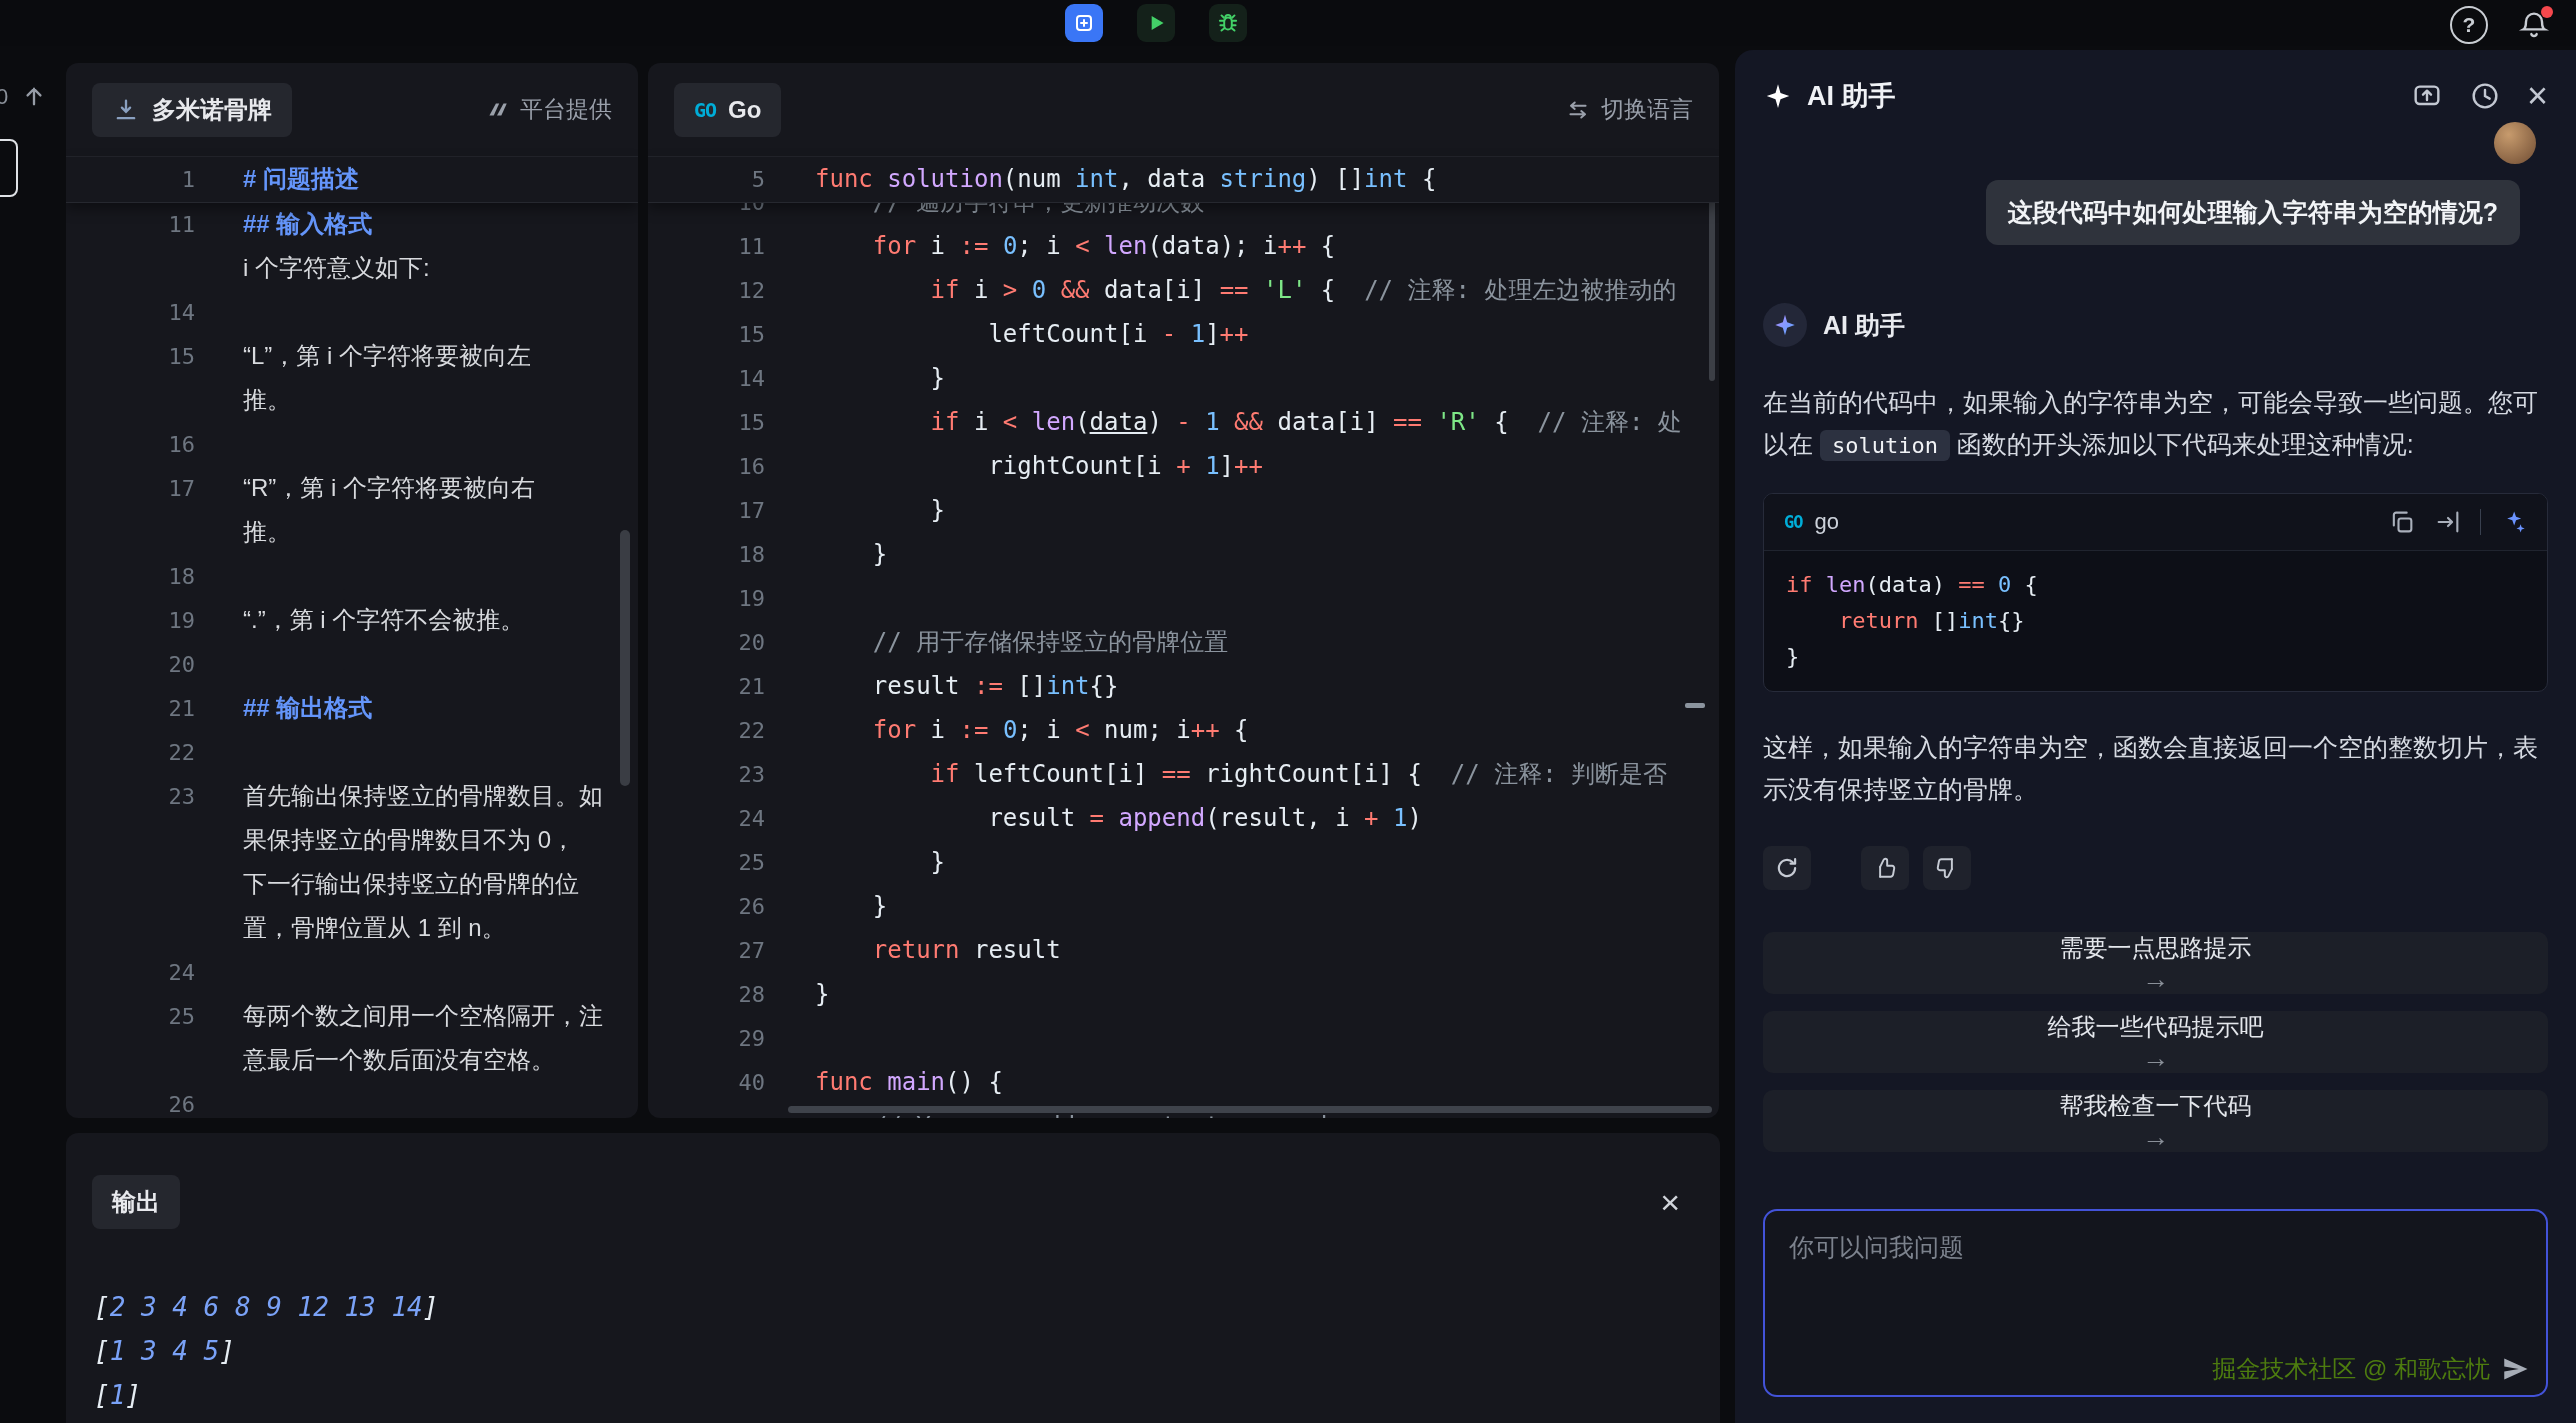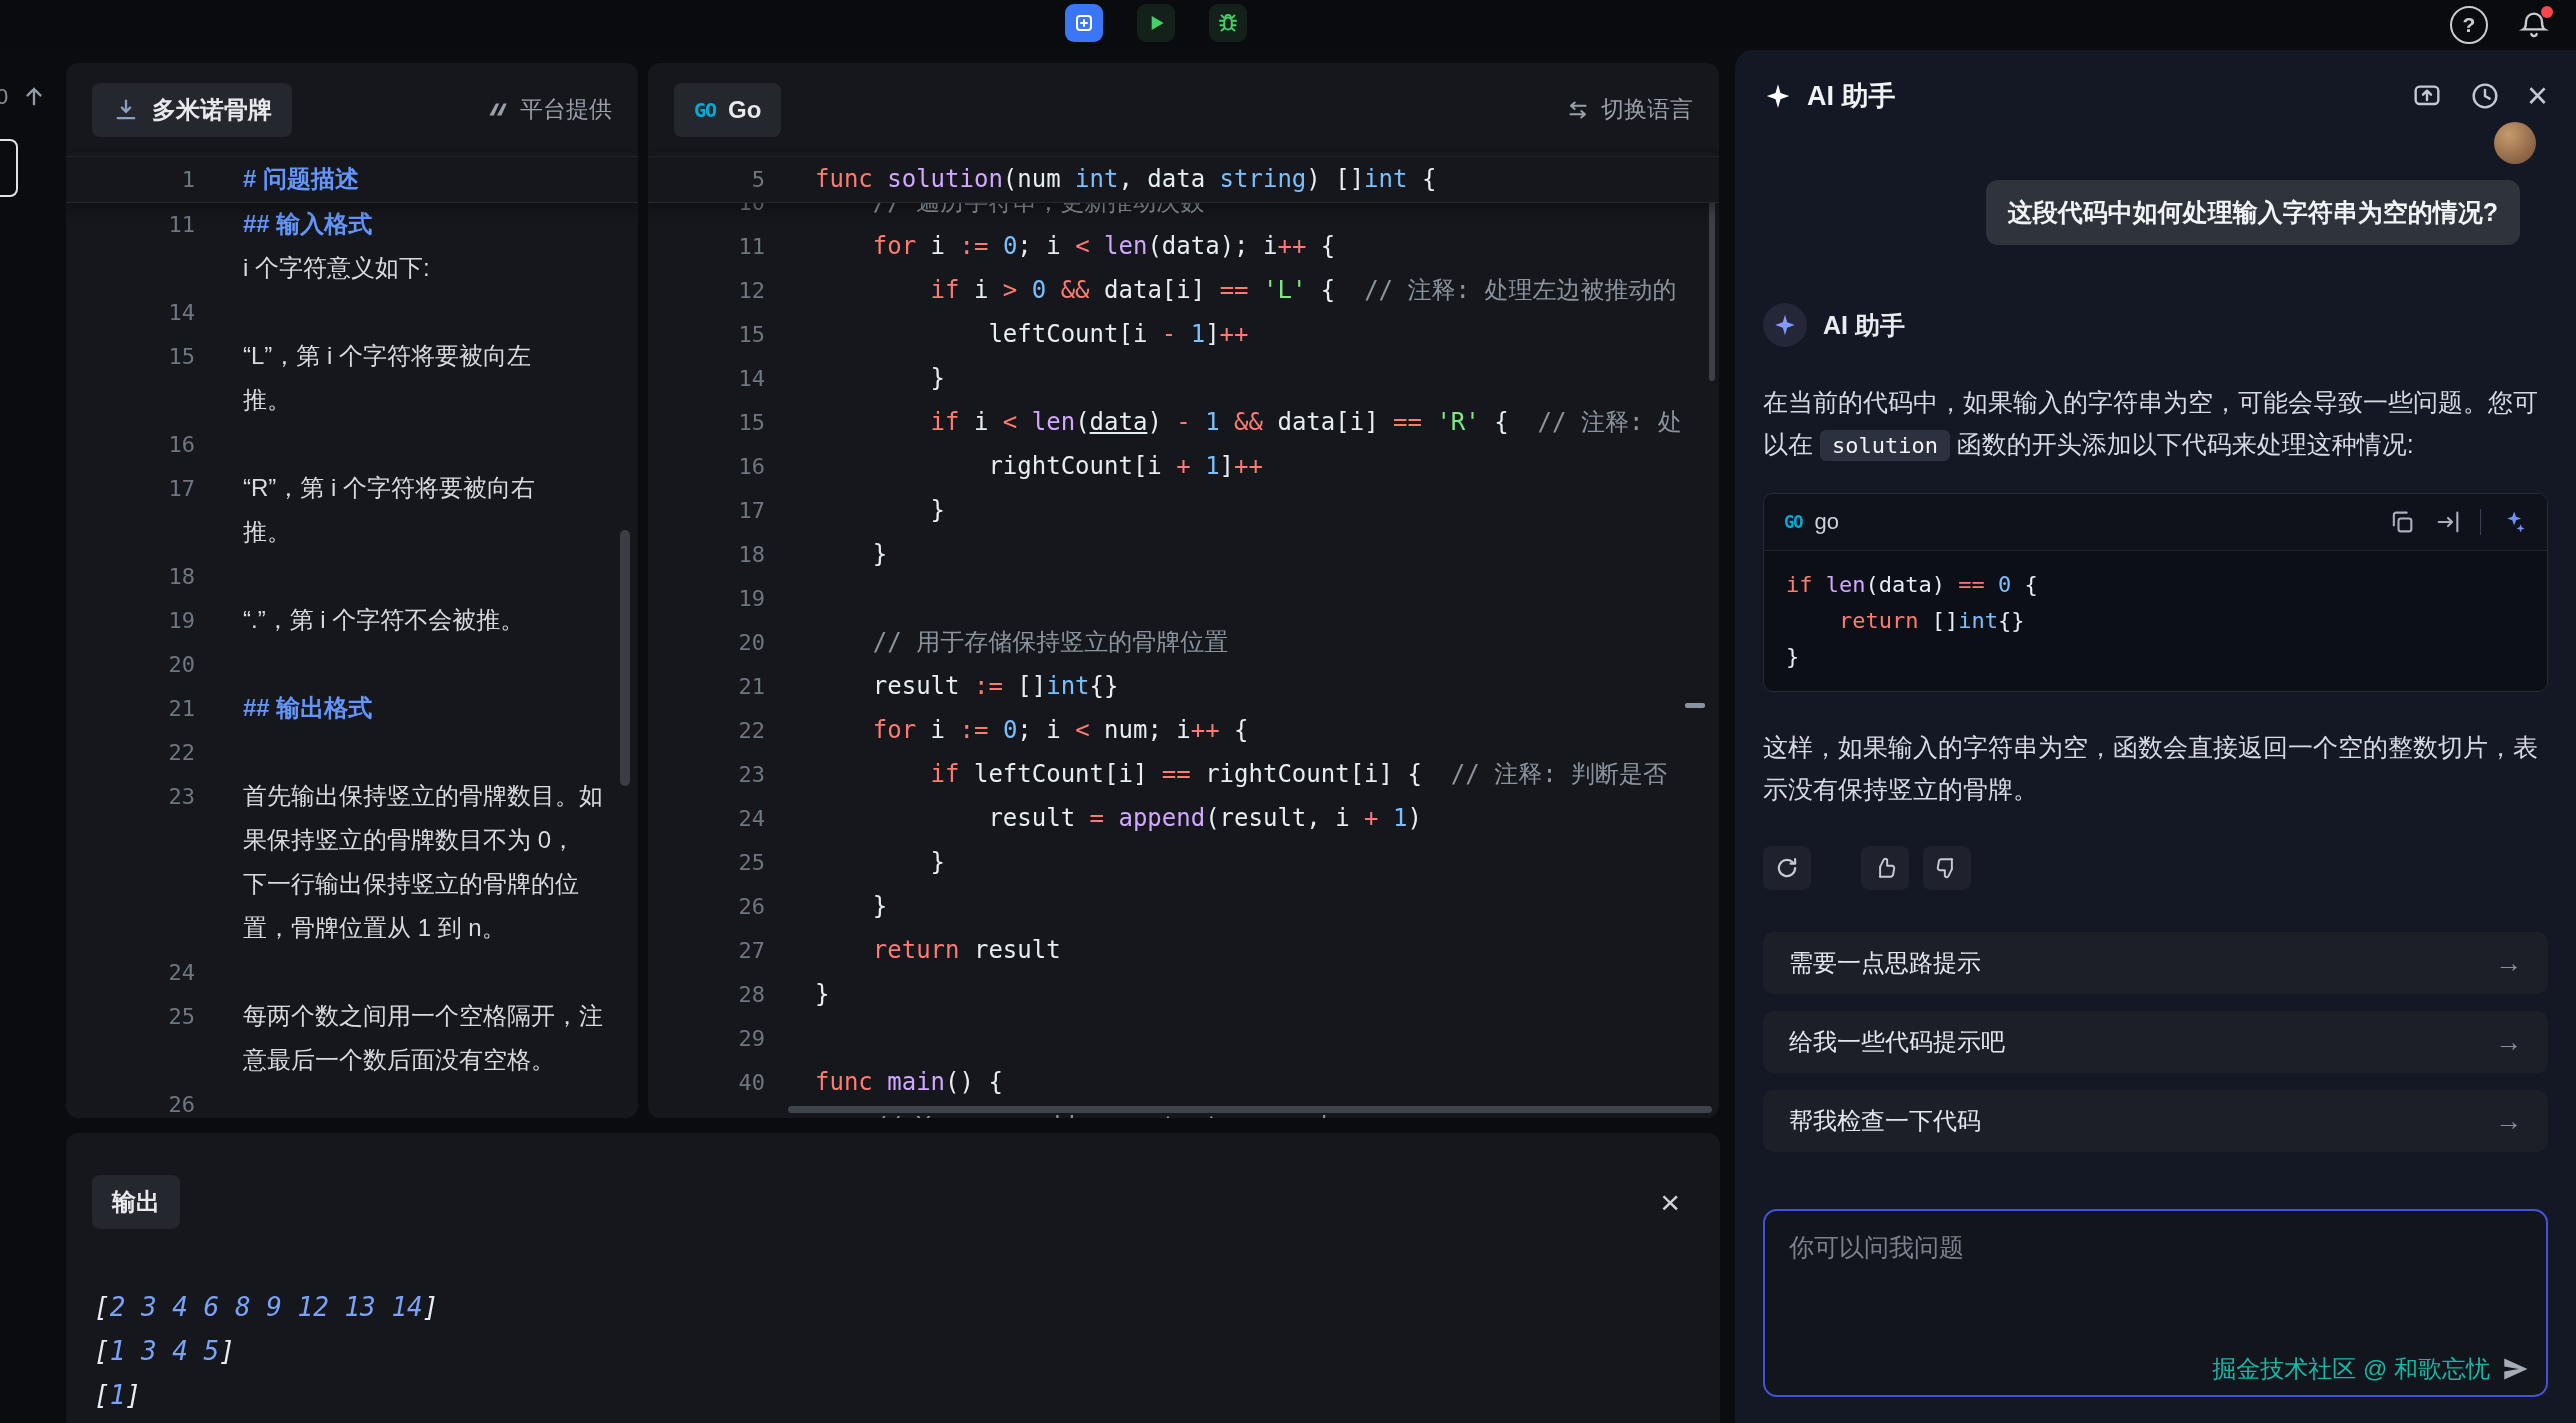--- a/index.html
+++ b/index.html
@@ -103,29 +103,29 @@
   .cb-icons svg{cursor:pointer;}
   .cb-divider{width:1px;height:26px;background:#39404f;}
   .cb-body{padding:16px 22px;}
   .cb-line{font-family:"DejaVu Sans Mono",monospace;font-size:22px;line-height:36px;white-space:pre;}
   .actions{margin-top:36px;display:flex;gap:14px;align-items:center;}
   .act{width:48px;height:44px;background:#1f222c;border:0;border-radius:8px;display:grid;place-items:center;cursor:pointer;}
   .act.refresh{margin-right:36px;}
   #suggestions{margin-top:42px;}
   .sugg{display:flex;width:100%;height:62px;align-items:center;justify-content:space-between;
     background:#1c1f28;border:0;border-radius:10px;margin-top:17px;padding:0 26px;
-    font-size:24px;color:#e4e7ec;cursor:pointer;font-family:"Liberation Sans",sans-serif;}
+    font-size:24px;color:#e4e7ec;cursor:pointer;font-family:"Liberation Sans",sans-serif;flex-direction:column;}
   .sarrow{color:#8a9099;font-size:27px;}
   .input-box{position:absolute;left:28px;right:28px;bottom:26px;height:188px;border:2px solid #4353d9;
     border-radius:14px;background:#13151d;padding:18px 22px;box-sizing:border-box;}
   .input-box textarea{width:100%;height:62px;background:transparent;border:0;outline:none;resize:none;
     color:#e6e9ef;font-size:25px;font-family:"Liberation Sans",sans-serif;}
   .input-box textarea::placeholder{color:#7c828d;}
   .wm-row{position:absolute;right:16px;bottom:10px;display:flex;align-items:center;gap:10px;}
-  .wm{color:#14b8a6;font-size:24px;}
+  .wm{color:#4d7c0f;font-size:24px;}
 
   svg{display:block;}
 </style>
 </head>
 <body>
 
 <div class="stage">
 
   <div class="topbar">
     <div class="tb-group">

